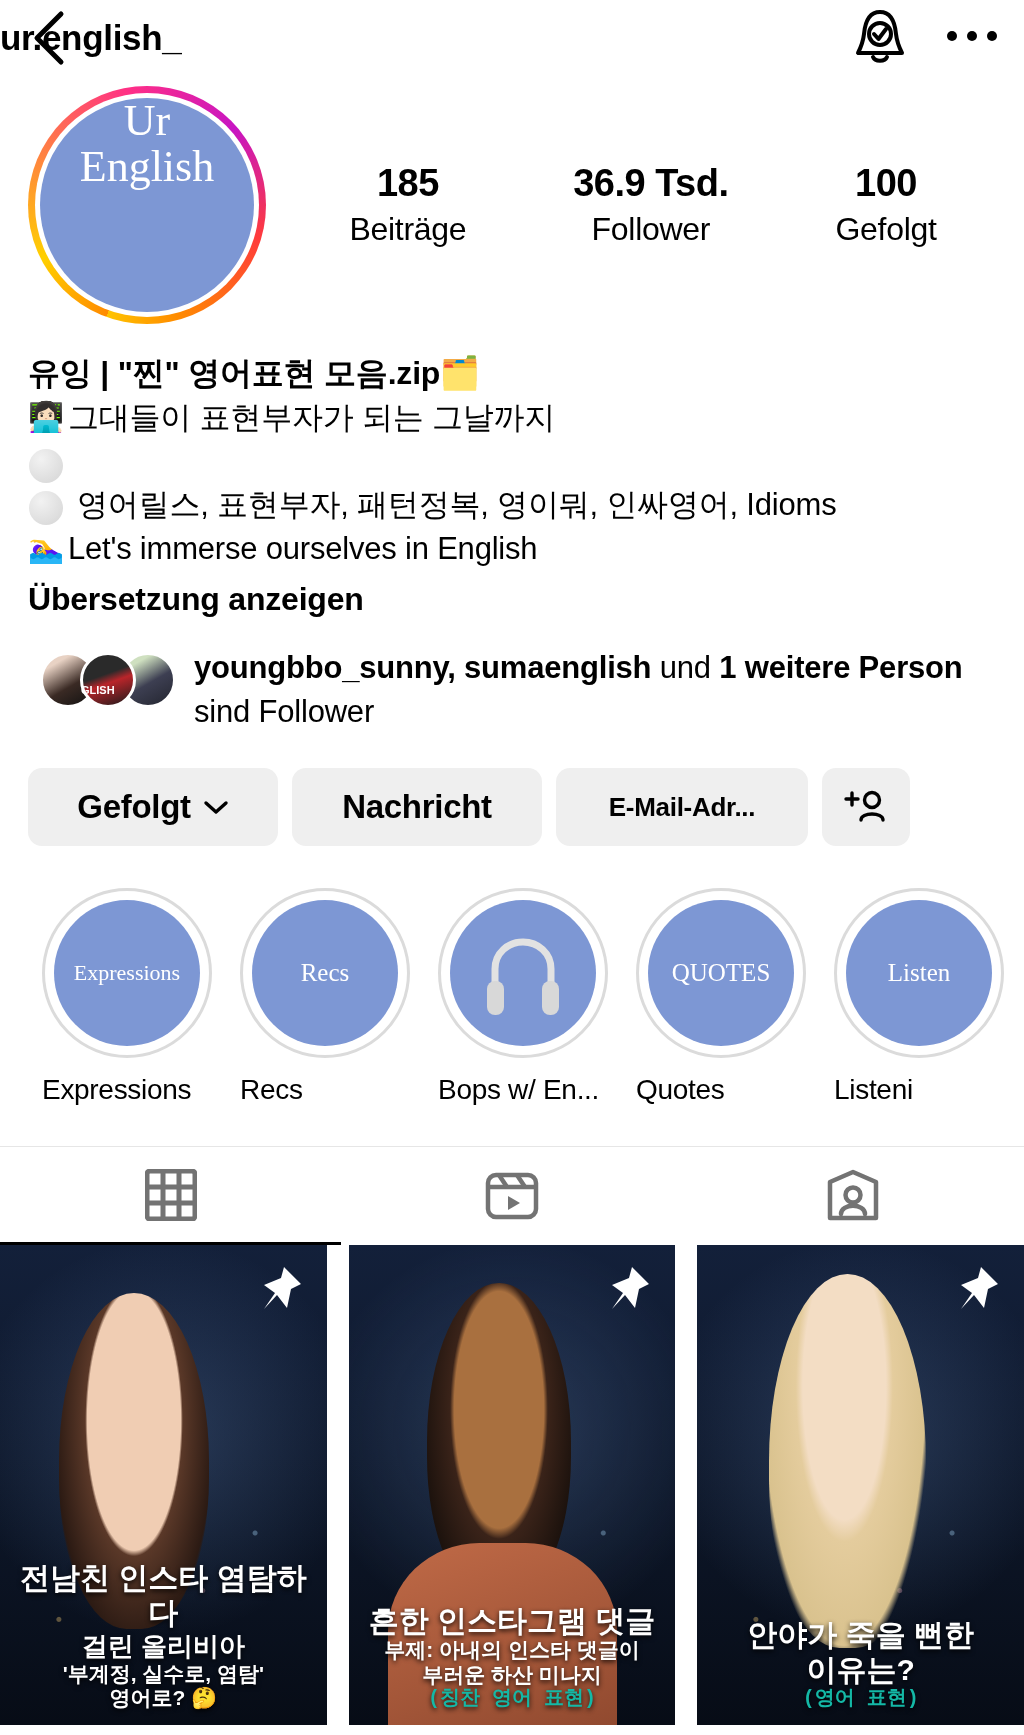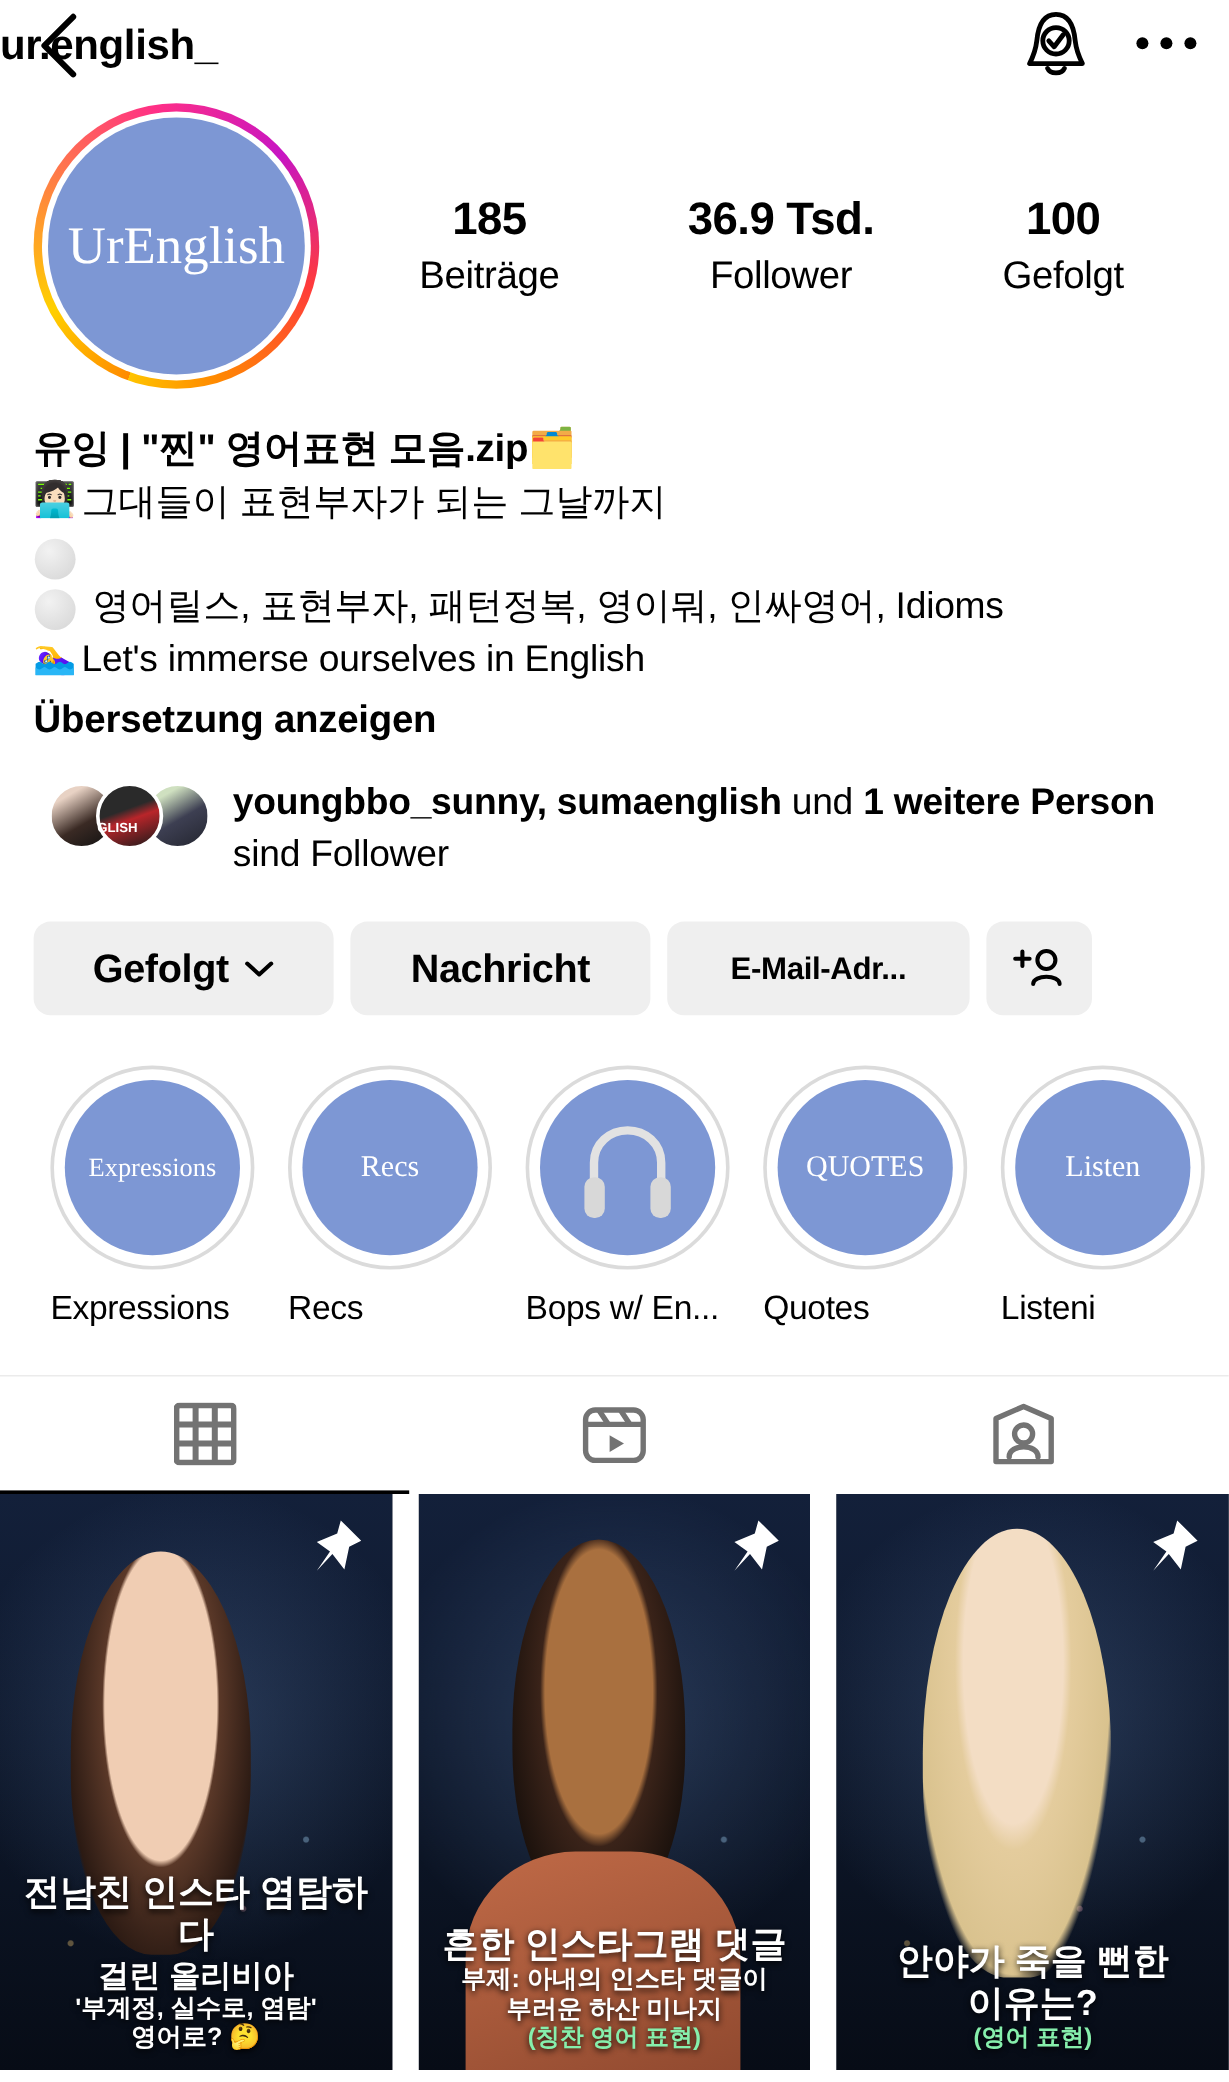--- a/index.html
+++ b/index.html
@@ -33,21 +33,21 @@
     display:flex; align-items:center; justify-content:center;
     flex:0 0 auto;
   }
   .avatar-inner{
     width:100%; height:100%; border-radius:50%;
     background:#fff; padding:5px;
   }
   .avatar-img{
     width:100%; height:100%; border-radius:50%;
     background:#7d97d4;
-    display:flex; flex-direction:row; align-items:center; justify-content:center;
+    display:flex; flex-direction:column; align-items:center; 
     font-family:"Liberation Serif", serif; color:#fff;
     line-height:1.05;
   }
   .avatar-img .l1{ font-size:44px; }
   .avatar-img .l2{ font-size:44px; }
 
   .stats{ flex:1; display:flex; justify-content:space-around; padding:0 6px 0 30px; }
   .stat{ text-align:center; }
   .stat-num{ font-size:38px; font-weight:700; letter-spacing:-0.5px; }
   .stat-lbl{ font-size:32px; margin-top:6px; letter-spacing:-0.3px; }
@@ -135,21 +135,21 @@
   }
   .cap{
     position:absolute; left:0; right:0; bottom:14px;
     text-align:center; color:#fff; font-weight:700;
     text-shadow:0 2px 5px rgba(0,0,0,.9);
     line-height:1.18; padding:0 10px;
   }
   .cap .c1{ font-size:30px; }
   .cap .c2{ font-size:26px; }
   .cap .c3{ font-size:21px; }
-  .cap .c4{ font-size:20px; color:#86efac; }
+  .cap .c4{ font-size:20px; color:#14b8a6;font-family:Liberation Mono, monospace; }
   .pin{
     position:absolute; top:18px; right:22px;
     width:52px; height:52px;
   }
 </style>
 </head>
 <body>
 
 <div class="topbar">
   <div class="back-chev">

